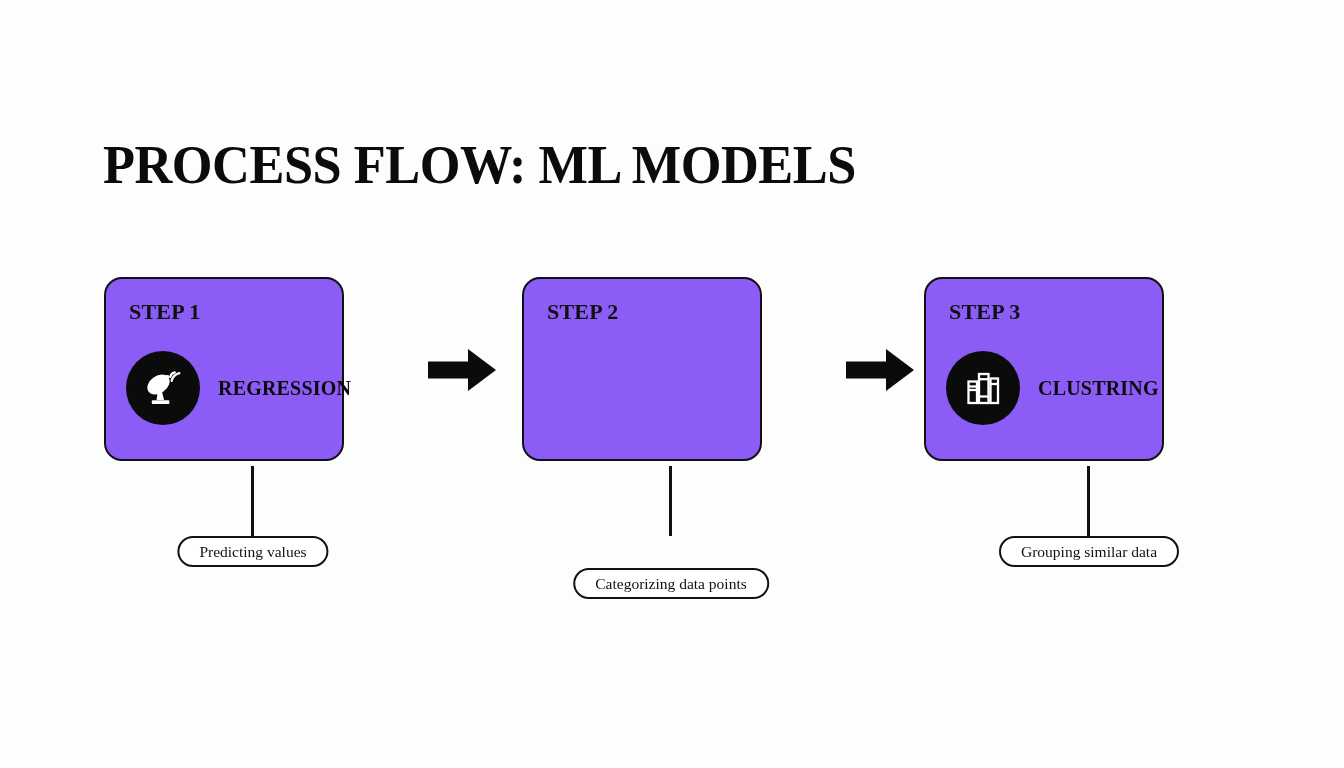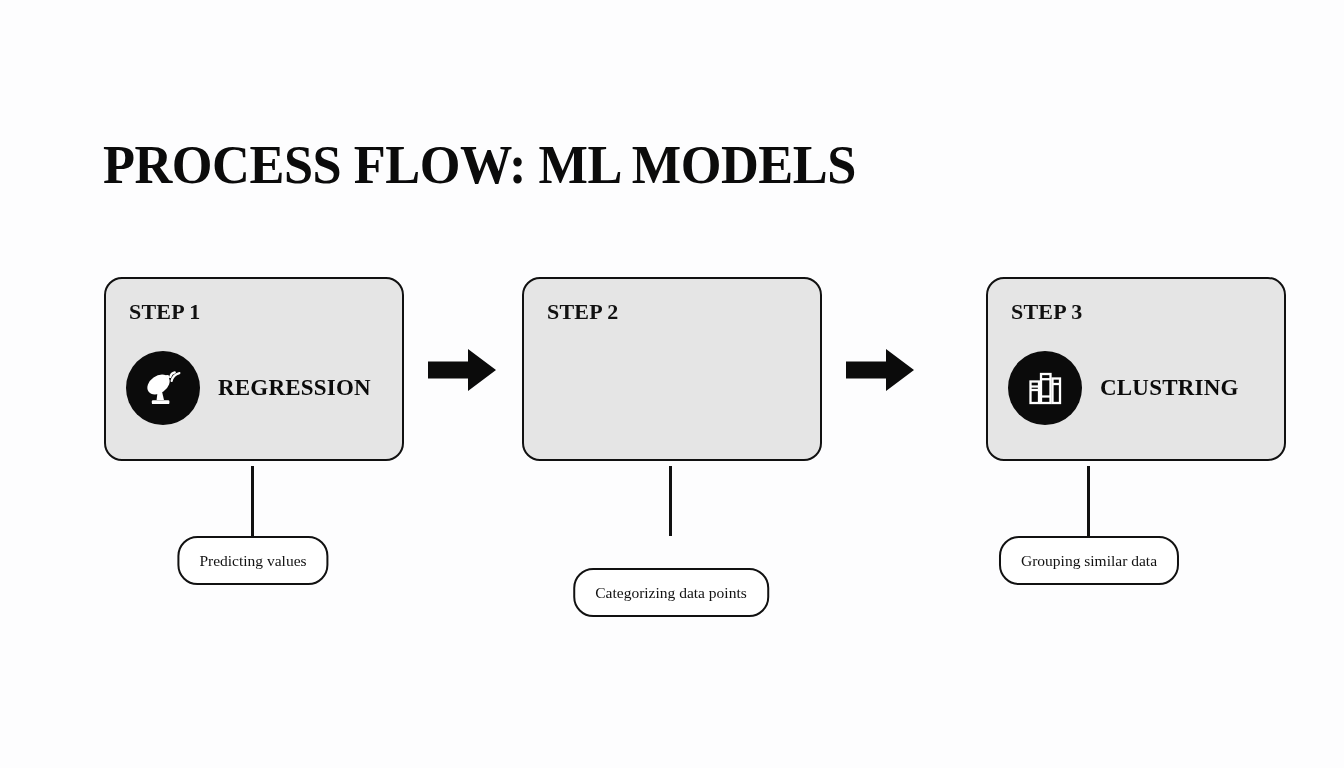--- a/index.html
+++ b/index.html
@@ -45,30 +45,30 @@
     position: absolute;
     left: 0;
     top: 277px;
     width: 1344px;
     height: 190px;
   }
 
   .card {
     position: absolute;
     top: 0;
-    width: 300px;
+    width: 240px;
     height: 184px;
     border: 2.5px solid #111111;
     border-radius: 18px;
-    background: #e5e5e5;
+    background: #8b5cf6;
     box-sizing: border-box;
   }
   .card-1 { left: 104px; }
   .card-2 { left: 522px; }
-  .card-3 { left: 986px; }
+  .card-3 { left: 924px; }
 
   .step-label {
     position: absolute;
     left: 23px;
     top: 20px;
     font-size: 22px;
     font-weight: 700;
     letter-spacing: 0.2px;
     color: #111111;
     white-space: nowrap;
@@ -89,21 +89,21 @@
     border-radius: 50%;
     background: #0b0b0b;
     display: flex;
     align-items: center;
     justify-content: center;
     flex: 0 0 auto;
   }
   .icon-circle svg { display: block; }
 
   .card-title {
-    font-size: 23px;
+    font-size: 20px;
     font-weight: 700;
     letter-spacing: 0.2px;
     color: #0b0b0b;
     white-space: nowrap;
   }
 
   
   .arrow {
     position: absolute;
     top: 70px;
@@ -123,21 +123,21 @@
     height: 70px;
   }
   .connector-1 { left: 251px; }
   .connector-2 { left: 669px; }
   .connector-3 { left: 1087px; }
 
   
   .pill {
     position: absolute;
     top: 536px;
-    height: 49px;
+    height: 31px;
     border: 2.2px solid #111111;
     border-radius: 20px;
     background: #ffffff;
     display: flex;
     align-items: center;
     justify-content: center;
     padding: 0 20px;
     box-sizing: border-box;
     font-size: 15.5px;
     font-weight: 400;

